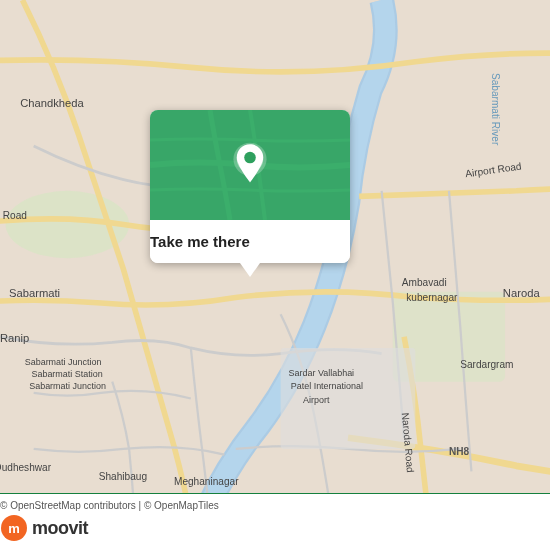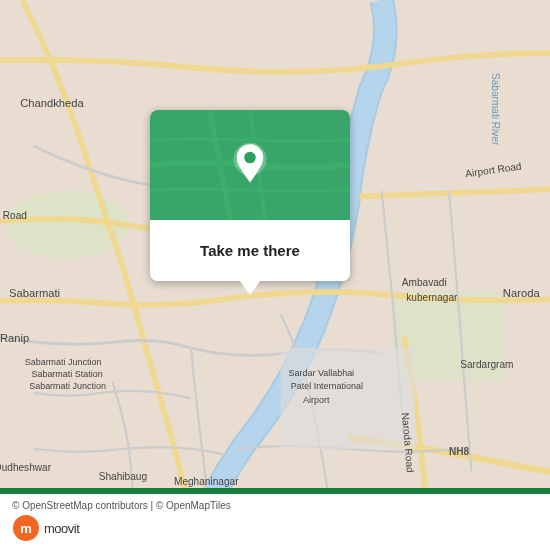--- a/index.html
+++ b/index.html
@@ -26,22 +26,22 @@
       width: 100%; height: 100%;
     }
 
     
     #bottom-bar {
       position: absolute;
       bottom: 0;
       left: 0;
       width: 100%;
       background: white;
-      padding: 6px 12px 8px;
-      border-top: 6px solid #15803d;
+      padding: 6px 0 8px;
+      border-top: 1px solid #15803d;
       z-index: 10;
     }
 
     #attribution {
       font-size: 10px;
       color: #555;
       margin-bottom: 3px;
     }
 
     #place-info {
@@ -106,29 +106,29 @@
 
     #location-pin {
       position: relative;
       z-index: 2;
       width: 48px;
       height: 48px;
     }
 
     #take-me-there-btn {
       width: 100%;
-      padding: 22px 0;
+      padding: 13px 0;
       background: white;
       border: none;
       border-radius: 0 0 8px 8px;
       font-size: 15px;
       font-weight: bold;
       color: #222;
       cursor: pointer;
-      text-align: center;
+      text-align: left;
     }
 
     
     #card-pointer {
       position: absolute;
       bottom: -14px;
       left: 50%;
       transform: translateX(-50%);
       width: 0;
       height: 0;
@@ -247,16 +247,16 @@
 
 <div id="bottom-bar">
   <div id="attribution">© OpenStreetMap contributors | © OpenMapTiles</div>
   <div id="place-info">
     <div id="moovit-logo">
 
       <svg id="moovit-icon" viewBox="0 0 28 28" width="28" height="28">
         <circle cx="14" cy="14" r="13" fill="#f26522"></circle>
         <text x="14" y="19" font-family="Arial" font-size="13" font-weight="bold" fill="white" text-anchor="middle">m</text>
       </svg>
-      <span id="moovit-text" style="font-size:13px;font-weight:normal;color:#333;letter-spacing:-0.5px;">moovit</span>
+      <span id="moovit-text" style="font-size:18px;font-weight:bold;color:#333;letter-spacing:-0.5px;">moovit</span>
     </div>
   </div>
 </div>
 
 </body></html>

